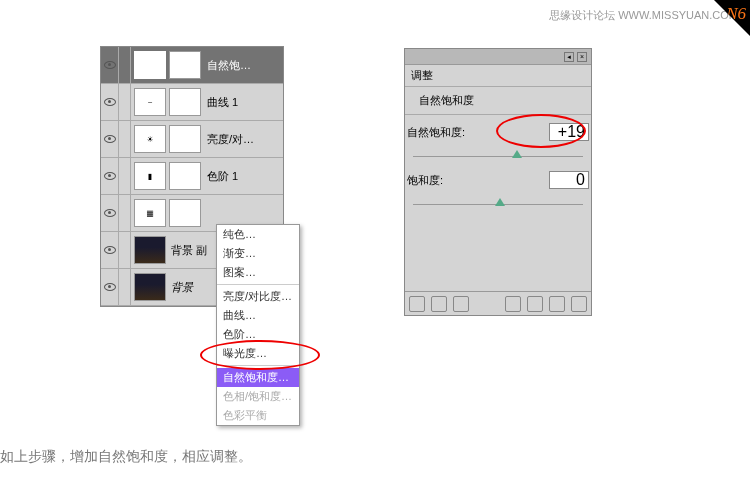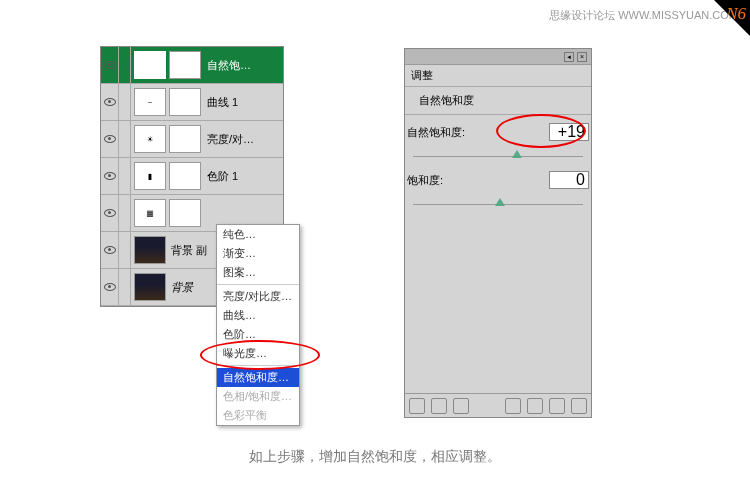--- a/index.html
+++ b/index.html
@@ -3,55 +3,55 @@
 <meta charset="utf-8">
 <style>
 *{margin:0;padding:0;box-sizing:border-box;font-family:"Microsoft YaHei",sans-serif}
 body{width:750px;height:500px;background:#fff;position:relative;overflow:hidden}
 .watermark-top{position:absolute;top:8px;right:12px;font-size:11px;color:#999}
 .corner-badge{position:absolute;top:0;right:0;width:36px;height:36px;background:#000;clip-path:polygon(100% 0,0 0,100% 100%)}
 .corner-badge span{position:absolute;top:4px;right:4px;color:#f97316;font-size:17px;font-style:italic;font-family:Georgia,serif}
 
 .layers-panel{position:absolute;left:100px;top:46px;width:184px;background:#d4d4d4;border:1px solid #888}
 .layer{display:flex;align-items:center;height:37px;border-bottom:1px solid #aaa;background:#d4d4d4}
-.layer.selected{background:#15803d;color:#fff}
+.layer.selected{background:#737373;color:#fff}
 .vis{width:18px;height:37px;display:flex;align-items:center;justify-content:center;border-right:1px solid #aaa}
 .eye{width:12px;height:8px;border:1px solid #555;border-radius:50%;position:relative}
 .eye::after{content:"";position:absolute;width:3px;height:3px;background:#555;border-radius:50%;top:1px;left:3px}
 .link{width:12px;height:37px;border-right:1px solid #aaa}
 .thumb{width:32px;height:28px;margin:0 3px;background:#fff;border:1px solid #999;display:flex;align-items:center;justify-content:center;font-size:8px}
 .thumb.city{background:linear-gradient(#1a1a2e 40%,#3a2a1a)}
 .mask{width:32px;height:28px;background:#fff;border:1px solid #999;margin-right:4px}
 .lname{font-size:11px;flex:1;padding-left:2px}
 .layer.selected .thumb{border:2px solid #fff}
 
 .context-menu{position:absolute;left:216px;top:224px;width:84px;background:#fff;border:1px solid #999;box-shadow:2px 2px 4px rgba(0,0,0,.3);font-size:11px}
 .menu-item{padding:2px 6px;color:#333}
-.menu-item.sel{background:#1d4ed8;color:#fff}
+.menu-item.sel{background:#8b5cf6;color:#fff}
 .menu-item.dis{color:#aaa}
 .menu-sep{height:1px;background:#ccc;margin:2px 0}
 
 .red-ellipse-1{position:absolute;left:200px;top:340px;width:120px;height:30px;border:2px solid #e00;border-radius:50%;pointer-events:none}
 
-.adj-panel{position:absolute;left:404px;top:48px;width:188px;height:370px;background:#d4d4d4;border:1px solid #888}
+.adj-panel{position:absolute;left:404px;top:48px;width:188px;height:268px;background:#d4d4d4;border:1px solid #888}
 .adj-header{height:16px;background:#b8b8b8;display:flex;justify-content:flex-end;align-items:center;padding:0 4px;border-bottom:1px solid #999}
 .hbtn{width:10px;height:10px;margin-left:3px;border:1px solid #777;font-size:7px;text-align:center;line-height:8px}
 .adj-tab{padding:3px 6px;font-size:11px;background:#d4d4d4;border-bottom:1px solid #aaa}
 .adj-title{padding:6px 14px;font-size:11px;border-bottom:1px solid #aaa}
 .adj-row{display:flex;align-items:center;padding:8px 2px 2px;font-size:11px}
 .adj-row label{flex:1}
 .adj-input{width:40px;height:18px;border:1px solid #888;background:#fff;text-align:right;padding:0 3px;font-size:16px}
 .slider{height:14px;margin:0 8px 6px;position:relative;border-bottom:1px solid #999}
 .slider-thumb{position:absolute;width:0;height:0;border-left:5px solid transparent;border-right:5px solid transparent;border-bottom:8px solid #5a8;bottom:-2px}
 .adj-footer{position:absolute;bottom:0;left:0;right:0;height:24px;border-top:1px solid #999;display:flex;align-items:center;padding:0 4px;gap:6px}
 .ficon{width:16px;height:16px;border:1px solid #888;border-radius:2px}
 
 .red-ellipse-2{position:absolute;left:496px;top:114px;width:90px;height:34px;border:2px solid #e00;border-radius:50%;pointer-events:none}
 
-.caption{position:absolute;bottom:34px;width:100%;text-align:center;font-size:14px;color:#777}
+.caption{position:absolute;bottom:34px;width:100%;text-align:left;font-size:14px;color:#777}
 </style>
 </head>
 <body>
 
 <div class="watermark-top">思缘设计论坛  WWW.MISSYUAN.COM</div>
 <div class="corner-badge">
     <span>N6</span>
   </div>
 
 <div class="layers-panel">

